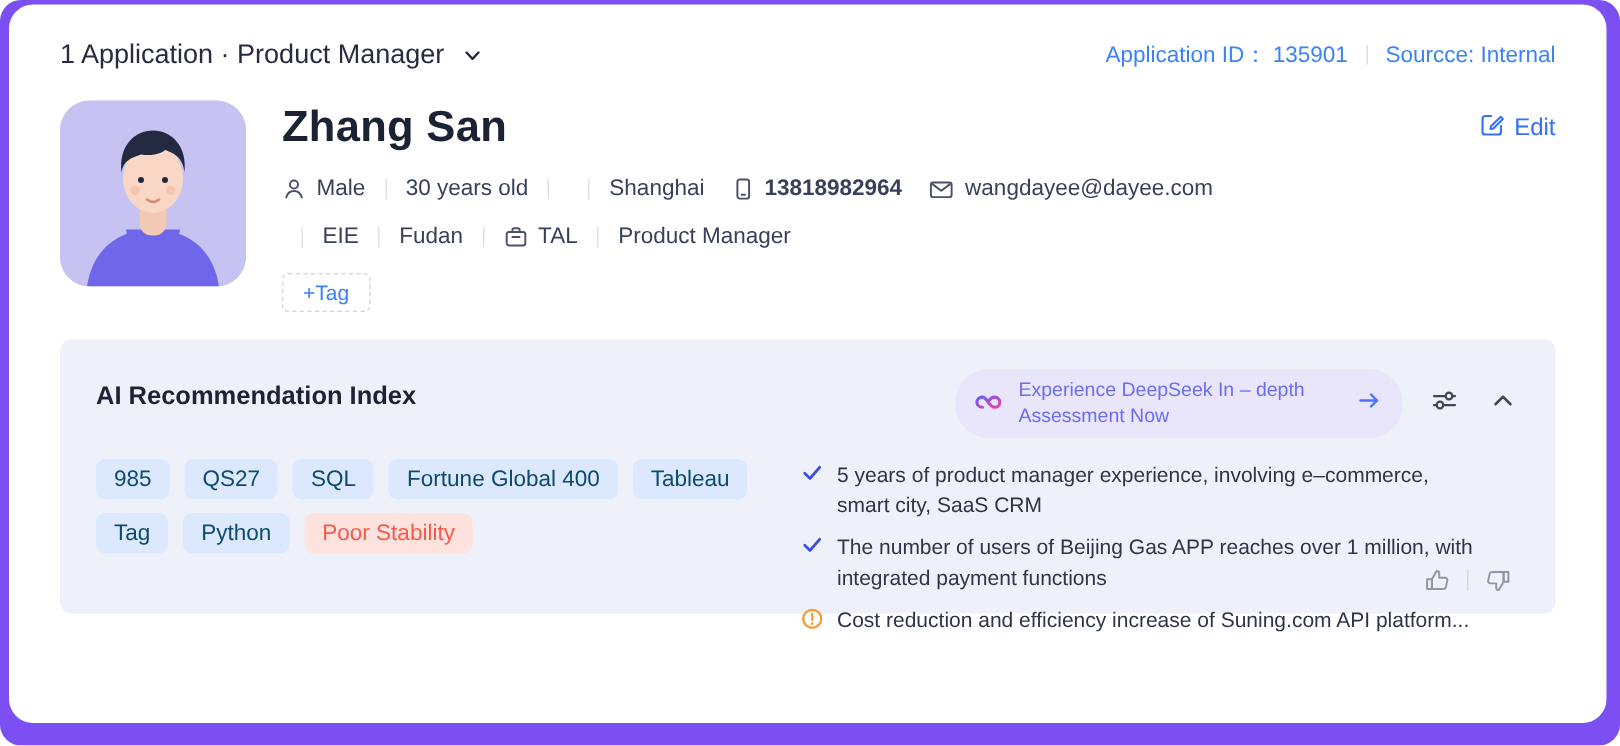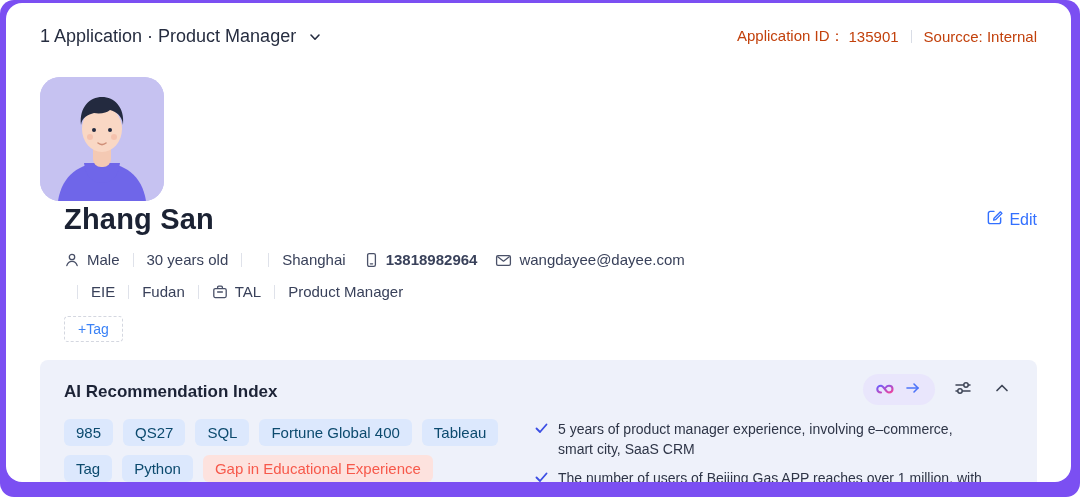--- a/index.html
+++ b/index.html
@@ -8,44 +8,44 @@
     position:relative; width:1080px; height:497px;
     background:#7b4ff2; border-radius:14px; overflow:hidden;
   }
   .card {
     position:absolute; left:6px; right:9px; top:3px; bottom:15px;
     background:#ffffff; border-radius:16px; padding:23px 34px 0 34px; overflow:hidden;
   }
   
   .hdr { display:flex; justify-content:space-between; align-items:center; }
   .hdr-left { display:flex; align-items:center; gap:8px; font-size:18px; color:#262d40; }
-  .hdr-right { display:flex; align-items:center; font-size:15px; color:#c2410c; }
+  .hdr-right { display:flex; align-items:center; font-size:15px; color:#3b82f6; }
   .hdr-right .vdiv { width:1px; height:13px; background:#d9dde6; margin:0 12px; }
   .chev { display:inline-flex; margin-left:4px; }
   
-  .profile { display:flex; margin-top:30px;flex-direction:column; }
+  .profile { display:flex; margin-top:20px; }
   .avatar {
     width:124px; height:124px; border-radius:20px; background:#c6c2f1; overflow:hidden; flex:0 0 auto;
   }
   .p-main { flex:1; margin-left:24px; padding-top:2px; }
   .name-row { display:flex; justify-content:space-between; align-items:flex-start; }
   .p-name { font-size:29px; font-weight:bold; color:#1b2233; letter-spacing:.2px; }
   .edit-btn { display:flex; align-items:center; gap:6px; color:#3370ff; font-size:16px; cursor:pointer; background:none; border:none; font-family:inherit; margin-top:6px; }
   .info-row { display:flex; align-items:center; margin-top:15px; font-size:15px; color:#39415a; flex-wrap:nowrap; white-space:nowrap; }
   .info-row .vdiv { width:1px; height:14px; background:#dfe2ea; margin:0 13px; }
   .info-row .ic { display:inline-flex; margin-right:7px; color:#4a5168; }
   .info-item { display:inline-flex; align-items:flex-end; }
   .tag-add {
     margin-top:16px; display:inline-block; border:1px dashed #d4d7e0; border-radius:4px;
     padding:4px 13px; font-size:14px; color:#3b82f6; background:#fff; cursor:pointer; font-family:inherit;
   }
   
   .ai {
     position:relative; margin-top:18px; background:#eef1fa; border-radius:8px;
-    padding:14px 24px 12px 24px; height:207px;
+    padding:20px 24px 12px 24px; height:183px;
   }
   .ai-hdr { display:flex; justify-content:space-between; align-items:flex-start; }
   .ai-title { font-size:17px; font-weight:bold; color:#1c2336; padding-top:8px; }
   .ai-hdr-right { display:flex; align-items:center; gap:16px; }
   .ds-pill {
     display:flex; align-items:center; gap:8px; background:#e9e6fc; border-radius:22px;
     padding:6px 14px 6px 12px; cursor:pointer; border:none; font-family:inherit;
   }
   .ds-text { width:218px; font-size:13px; line-height:1.3; color:#6a6cf6; text-align:left; }
   .icon-btn { display:inline-flex; background:none; border:none; cursor:pointer; color:#3f4657; padding:2px; }
@@ -188,20 +188,21 @@
               <svg width="22" height="16" viewBox="0 0 22 16">
                 <defs>
                     <linearGradient id="dsg" x1="0" y1="0" x2="1" y2="1">
                       <stop offset="0" stop-color="#6a5cff"></stop>
                       <stop offset="1" stop-color="#f0439c"></stop>
                     </linearGradient>
                   </defs>
                 <path d="M6 12.5c-2.3 0-3.7-1.6-3.7-3.4S3.8 5.7 6 5.7c3.2 0 4.3 6.8 8 6.8 2.1 0 3.5-1.5 3.5-3.4S16.1 5.7 14 5.7c-1.4 0-2.4.7-3.2 1.8" fill="none" stroke="url(#dsg)" stroke-width="2.1" stroke-linecap="round"></path>
               </svg>
             </span>
+            <span class="ds-text">Experience DeepSeek In – depth Assessment Now</span>
             <span>
               <svg width="16" height="14" viewBox="0 0 16 14">
                   <line x1="2" y1="7" x2="13" y2="7" stroke="#4d74f8" stroke-width="1.6" stroke-linecap="round"></line>
                   <polyline points="9,3 13,7 9,11" fill="none" stroke="#4d74f8" stroke-width="1.6" stroke-linecap="round" stroke-linejoin="round"></polyline>
                 </svg>
             </span>
           </button>
           <button class="icon-btn">
             <span>
               <svg width="20" height="20" viewBox="0 0 20 20">
@@ -224,21 +225,20 @@
 
       <div class="ai-body">
         <div class="tags">
           <span class="tag blue">985</span>
           <span class="tag blue">QS27</span>
           <span class="tag blue">SQL</span>
           <span class="tag blue">Fortune Global 400</span>
           <span class="tag blue">Tableau</span>
           <span class="tag blue">Tag</span>
           <span class="tag blue">Python</span>
-          <span class="tag red">Gap in Educational Experience</span>
           <span class="tag red">Poor Stability</span>
         </div>
 
         <div class="hl">
           <div class="hl-item">
             <span class="ic">
               <svg width="15" height="15" viewBox="0 0 15 15">
                   <polyline points="2.5,7.5 6,11 12.5,3.5" fill="none" stroke="#3b4ee4" stroke-width="1.8" stroke-linecap="round" stroke-linejoin="round"></polyline>
                 </svg>
             </span>

